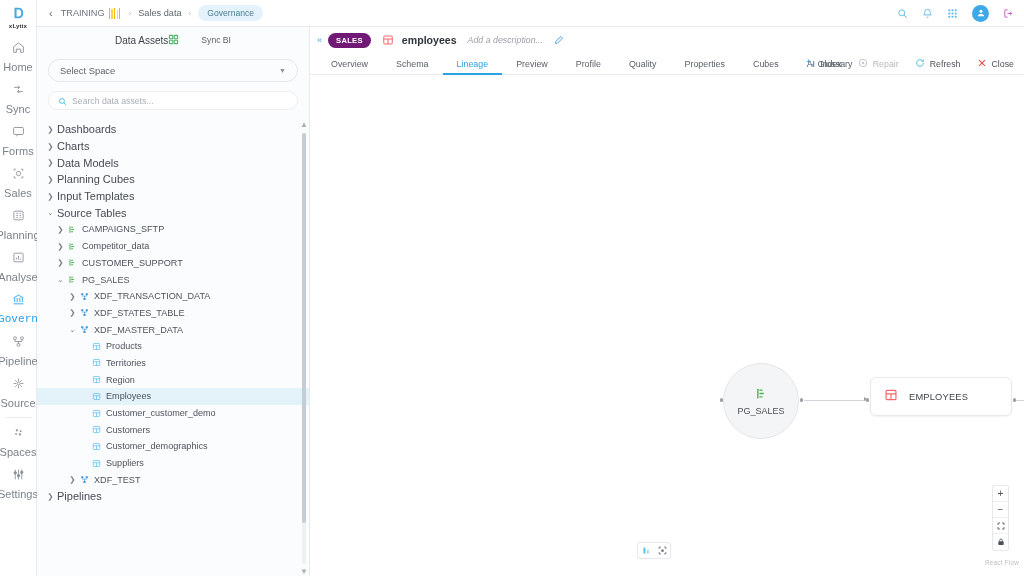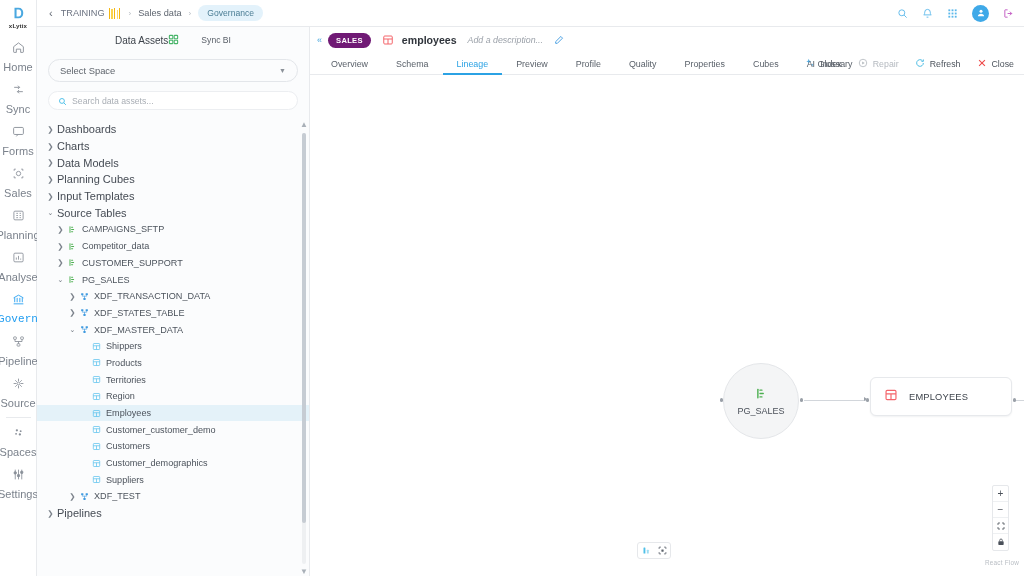--- a/index.html
+++ b/index.html
@@ -527,30 +527,20 @@
                 <span class="tname">XDF_MASTER_DATA</span>
               </div>
               <div class="tnode t-l3">
                 <span class="tw"></span>
                 <span class="ticon">
                   <svg width="9" height="9" viewBox="0 0 24 24" fill="none" stroke="#5ec3ee" stroke-width="2">
                     <rect x="3.5" y="4" width="17" height="16" rx="2"></rect>
                     <path d="M3.5 10h17M12 10v10"></path>
                   </svg>
                 </span>
-                <span class="tname">Shippers</span>
-              </div>
-              <div class="tnode t-l3">
-                <span class="tw"></span>
-                <span class="ticon">
-                  <svg width="9" height="9" viewBox="0 0 24 24" fill="none" stroke="#5ec3ee" stroke-width="2">
-                    <rect x="3.5" y="4" width="17" height="16" rx="2"></rect>
-                    <path d="M3.5 10h17M12 10v10"></path>
-                  </svg>
-                </span>
                 <span class="tname">Products</span>
               </div>
               <div class="tnode t-l3">
                 <span class="tw"></span>
                 <span class="ticon">
                   <svg width="9" height="9" viewBox="0 0 24 24" fill="none" stroke="#5ec3ee" stroke-width="2">
                     <rect x="3.5" y="4" width="17" height="16" rx="2"></rect>
                     <path d="M3.5 10h17M12 10v10"></path>
                   </svg>
                 </span>

